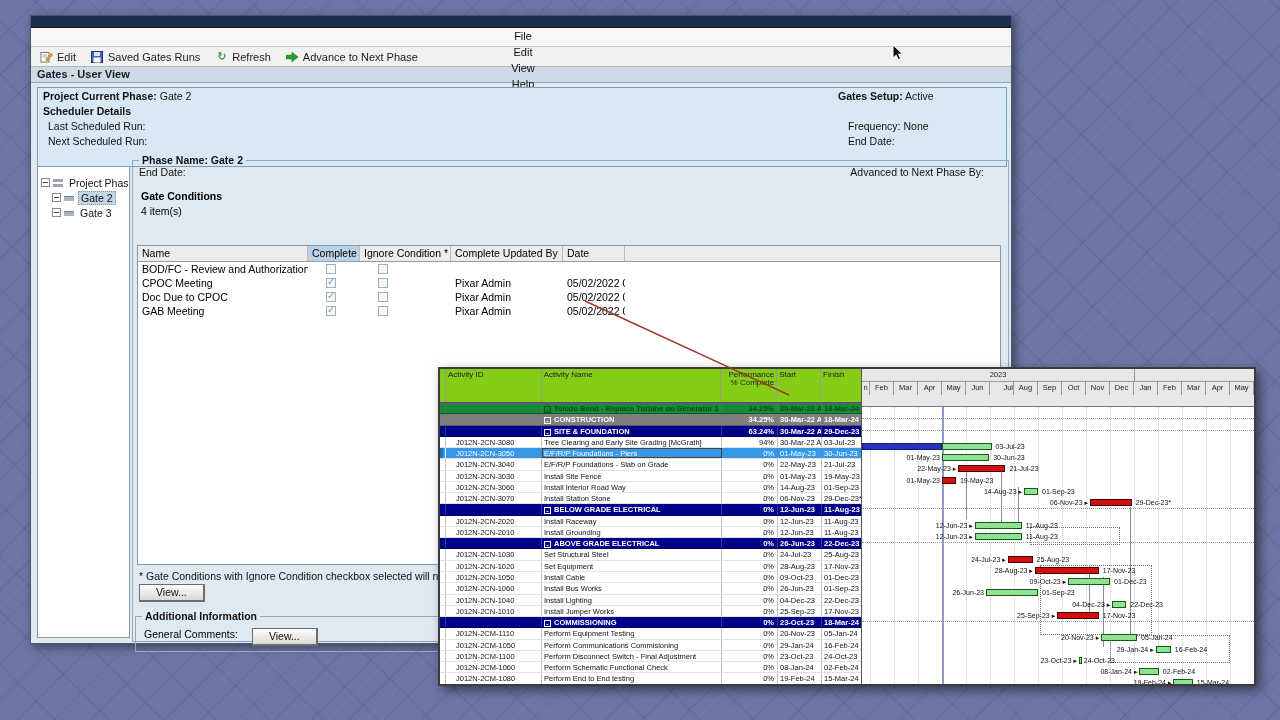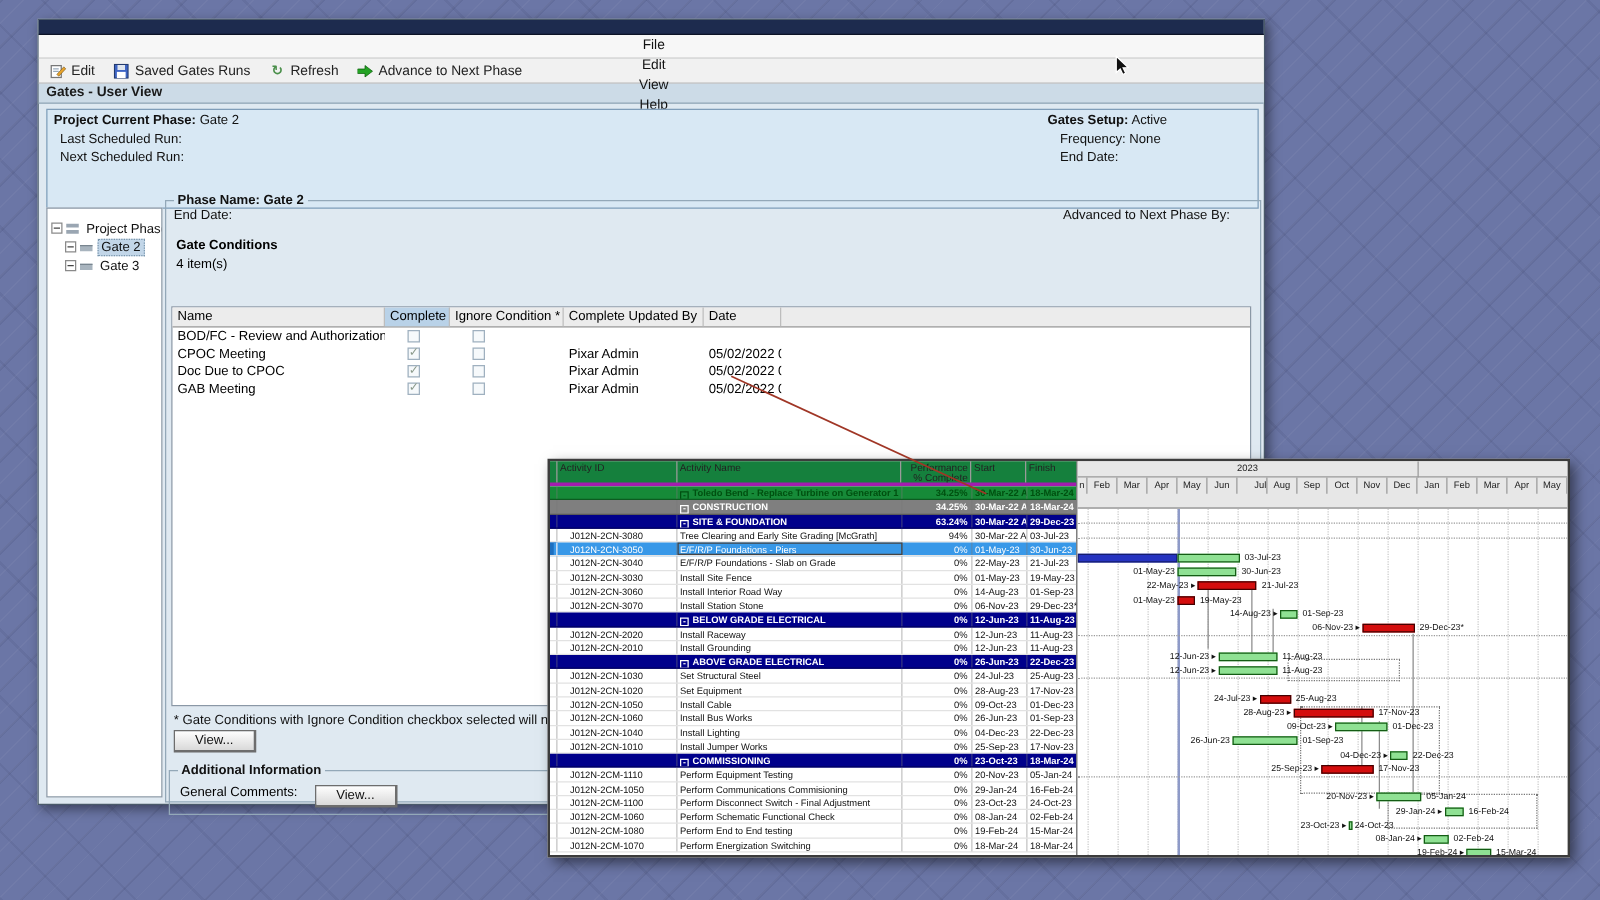--- a/index.html
+++ b/index.html
@@ -63,21 +63,21 @@
   .view-btn1 { position:absolute; left:6px; top:418px; }
   fieldset.addl-fs { position:absolute; left:2px; top:444px; width:560px; height:42px; border:1px solid #93a8b8; }
   .addl-inner { display:flex; align-items:flex-start; gap:14px; padding:6px 0 0 8px; font-size:10.5px; }
   
   #annotation-layer { position:absolute; left:0; top:0; width:1280px; height:720px; pointer-events:none; z-index:60; }
   
   #gantt-window { position:absolute; left:438px; top:367px; width:818px; height:319px; background:#fff; border:2px solid #3c3c3c; z-index:40; box-shadow:4px 4px 10px rgba(0,0,0,.5); display:flex; flex-direction:column; font-family:"Liberation Sans",sans-serif; }
   .g-split { display:flex; flex:1; min-height:0; }
   .g-left { width:422px; flex:none; border-right:1px solid #555; display:flex; flex-direction:column; }
   .g-right { flex:1; position:relative; overflow:hidden; display:flex; flex-direction:column; }
-  .g-head { height:20px; flex:none; background:#15803d; border-bottom:3px solid #a21caf; display:flex; }
+  .g-head { height:34px; flex:none; background:#84cc16; border-bottom:1px solid #a21caf; display:flex; }
   .g-hcell { border-right:1px solid #9a9a9a; font-size:8px; color:#222; padding:1px 2px; overflow:hidden; white-space:nowrap; }
   .g-hcell.r2 { white-space:normal; text-align:right; line-height:8px; padding-top:2px; }
   .g-body { flex:1; position:relative; overflow:hidden; }
   .g-tr { display:flex; height:11.27px; font-size:7.5px; color:#111; align-items:stretch; border-bottom:1px solid #e2e2e2; }
   .g-cell { border-right:1px solid rgba(120,120,120,.45); padding:1px 2px 0 2px; white-space:nowrap; overflow:hidden; }
   .g-gut { width:6px; flex:none; padding:0; }
   .c-id { width:96px; flex:none; padding-left:10px; }
   .c-name { width:180px; flex:none; }
   .c-perf { width:56px; flex:none; text-align:right; padding-right:3px; }
   .c-start { width:44px; flex:none; }
@@ -160,20 +160,21 @@
 
   <div class="summary-panel">
     <div class="sp-row">
       <span class="lbl-b">Project Current Phase:</span>
       <span>Gate 2</span>
       <span class="sp-right">
         <span class="lbl-b">Gates Setup:</span>
         <span>Active</span>
       </span>
     </div>
+    <div class="sp-row"><span class="lbl-b">Scheduler Details</span></div>
     <div class="sp-row" style="padding-left:10px;">
       <span>Last Scheduled Run:</span>
       <span class="sp-right" style="left:810px;">
         <span>Frequency:</span>
         <span>None</span>
       </span>
     </div>
     <div class="sp-row" style="padding-left:10px;">
       <span>Next Scheduled Run:</span>
       <span class="sp-right" style="left:810px;">

